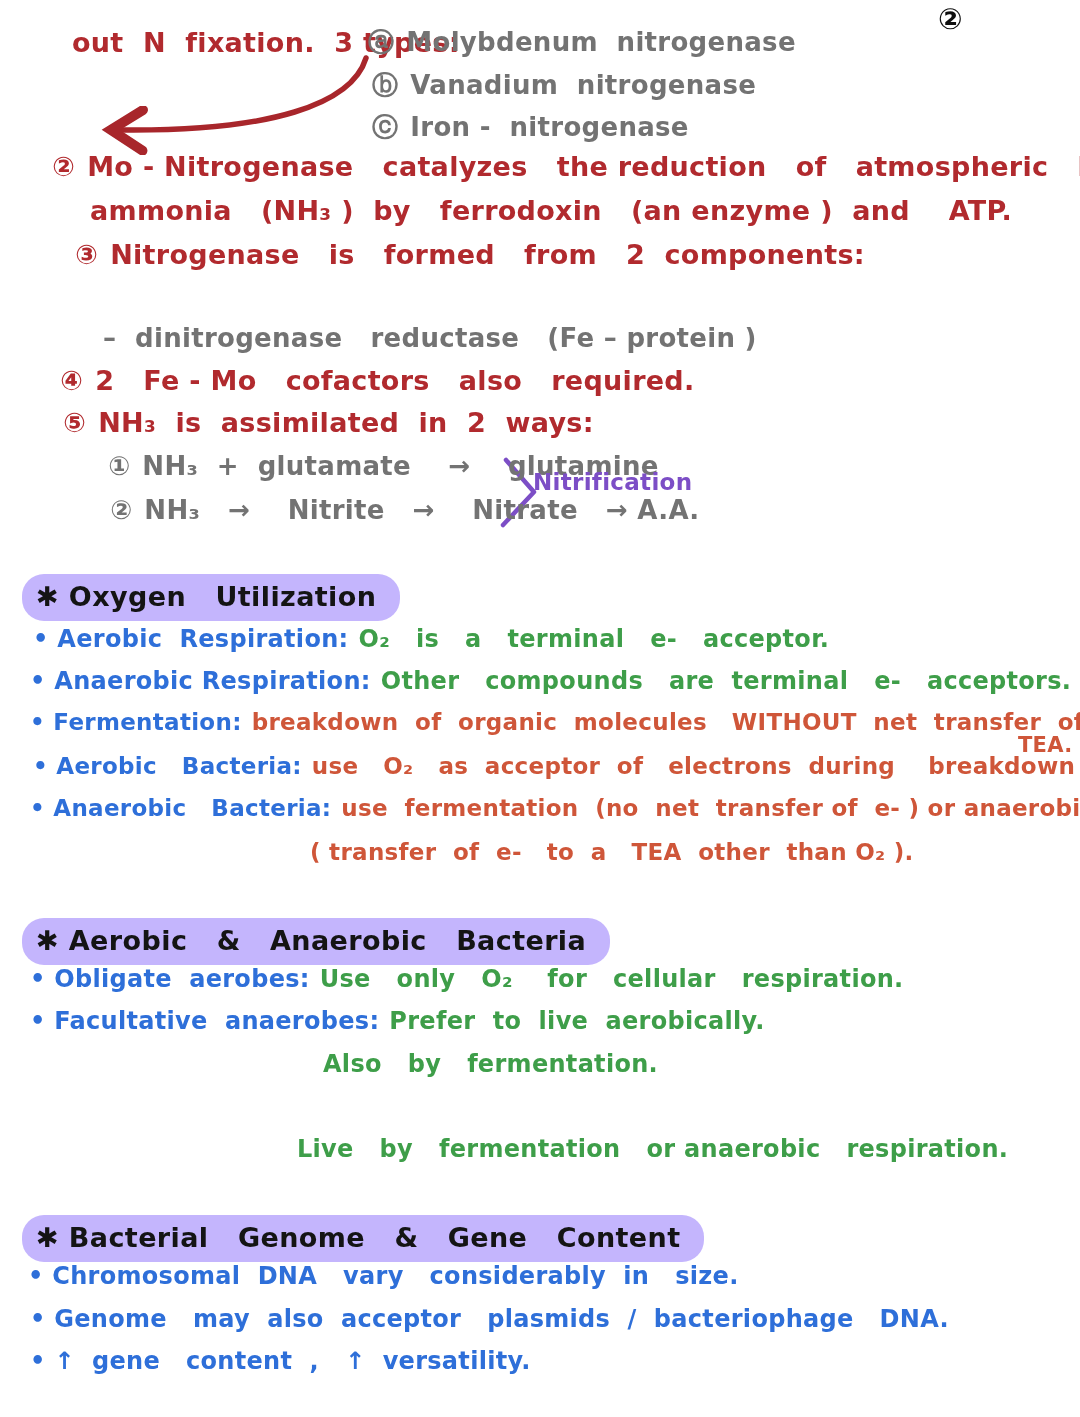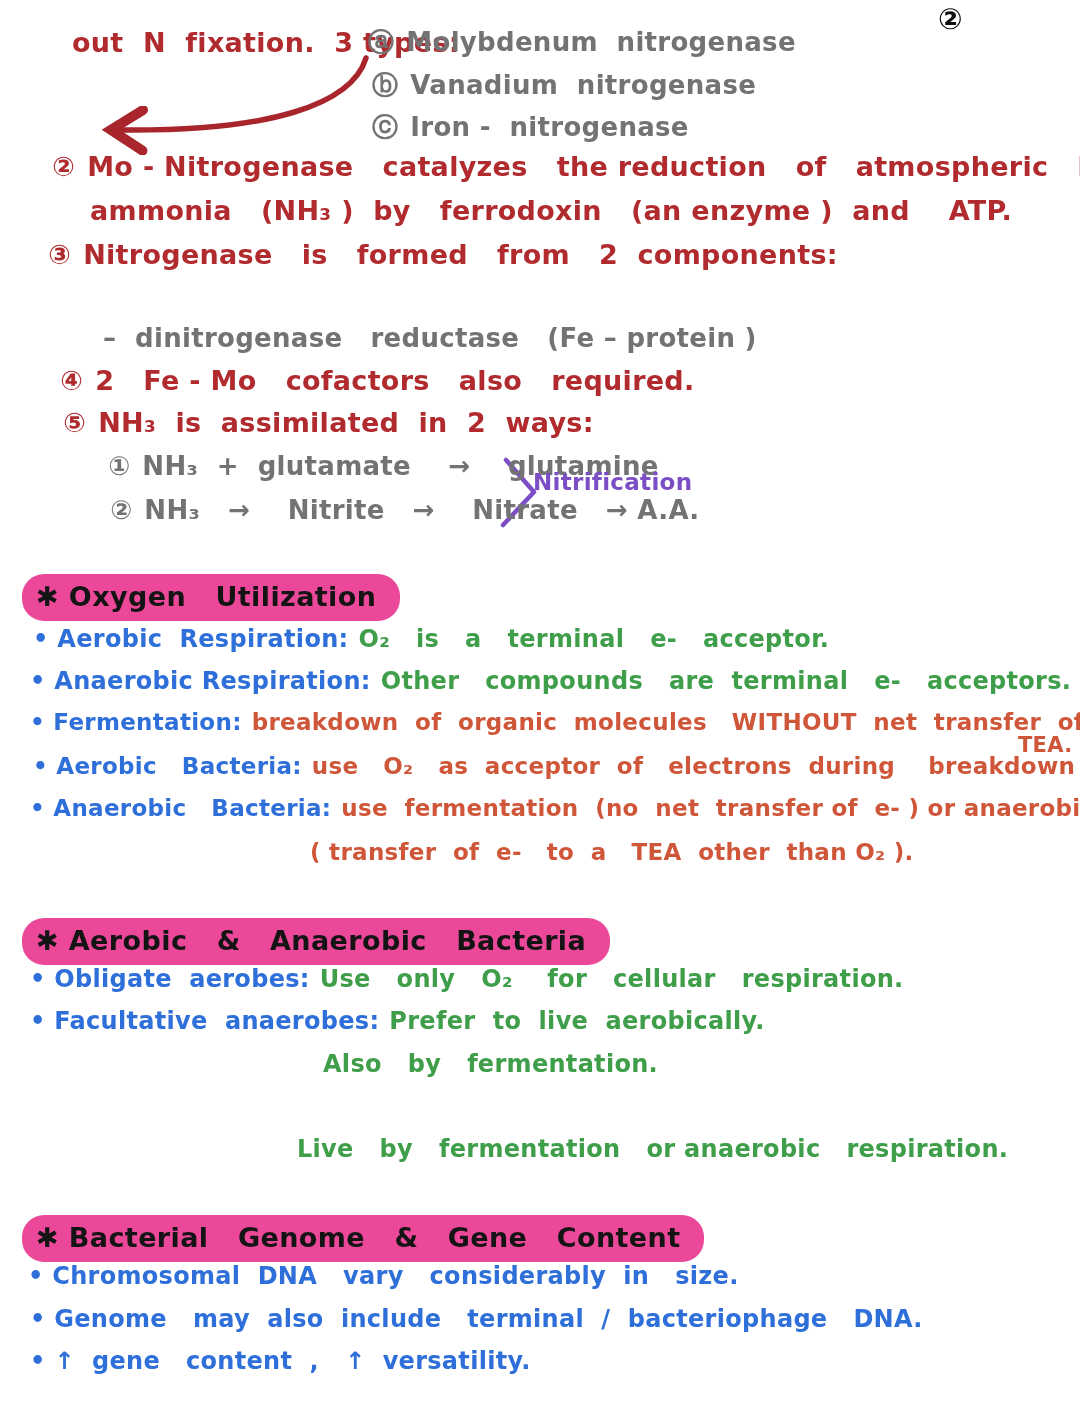--- a/index.html
+++ b/index.html
@@ -16,21 +16,21 @@
   .fs21{font-size:21px;}
   .red{color:#b12a2e;}
   .teal{color:#737373;}
   .blue{color:#2e6fd9;}
   .green{color:#3e9e49;}
   .orange{color:#cf5639;}
   .purple{color:#7c4ec6;}
   .marker{margin-right:12px;}
   .lbl{margin-right:10px;}
   .pill{
-    position:absolute;background:#ec4899;border-radius:22px;
+    position:absolute;background:#c4b5fd;border-radius:22px;
     padding:7px 24px 9px 14px;color:#141414;font-size:27px;
     letter-spacing:.4px;white-space:pre;
   }
   .pagenum{position:absolute;left:938px;top:2px;font-size:29px;color:#0e0e0e;}
   .overlay{position:absolute;left:0;top:0;width:1080px;height:1417px;pointer-events:none;}
 </style>
 </head>
 <body>
 
 <div class="page">
@@ -49,21 +49,21 @@
 
   <div class="line red fs27" style="left:72px;top:28px">out  N  fixation.  3 types:</div>
 
   <div class="line teal fs26" style="left:368px;top:28px"><span class="marker">ⓐ</span><span>Molybdenum  nitrogenase</span></div>
   <div class="line teal fs26" style="left:372px;top:113px"><span class="marker">ⓒ</span><span>Iron -  nitrogenase</span></div>
   <div class="line teal fs26" style="left:372px;top:71px"><span class="marker">ⓑ</span><span>Vanadium  nitrogenase</span></div>
 
   <div class="line red fs27" style="left:52px;top:152px"><span class="marker">②</span><span>Mo - Nitrogenase   catalyzes   the reduction   of   atmospheric   N₂   to</span></div>
   <div class="line red fs27" style="left:90px;top:196px">ammonia   (NH₃ )  by   ferrodoxin   (an enzyme )  and    ATP.</div>
 
-  <div class="line red fs27" style="left:48px;top:240px"><span class="marker">③</span><span>Nitrogenase   is   formed   from   2  components:</span></div>
+  <div class="line red fs27" style="left:75px;top:240px"><span class="marker">③</span><span>Nitrogenase   is   formed   from   2  components:</span></div>
   <div class="line teal fs26" style="left:103px;top:324px">–  dinitrogenase   reductase   (Fe – protein )</div>
 
   <div class="line red fs27" style="left:60px;top:366px"><span class="marker">④</span><span>2   Fe - Mo   cofactors   also   required.</span></div>
 
   <div class="line red fs27" style="left:63px;top:408px"><span class="marker">⑤</span><span>NH₃  is  assimilated  in  2  ways:</span></div>
   <div class="line teal fs26" style="left:110px;top:496px"><span class="marker">②</span><span>NH₃   →    Nitrite   →    Nitrate   → A.A.</span></div>
   <div class="line teal fs26" style="left:108px;top:452px"><span class="marker">①</span><span>NH₃  +  glutamate    →    glutamine</span></div>
   <div class="line purple fs23" style="left:533px;top:470px">Nitrification</div>
 
   <div class="pill" style="left:22px;top:574px"><span>✱ Oxygen   Utilization</span></div>
@@ -79,16 +79,16 @@
   <div class="pill" style="left:22px;top:918px"><span>✱ Aerobic   &amp;   Anaerobic   Bacteria</span></div>
 
   <div class="line fs24" style="left:30px;top:966px"><span class="blue lbl">• Obligate  aerobes:</span><span class="green">Use   only   O₂    for   cellular   respiration.</span></div>
   <div class="line fs24" style="left:30px;top:1008px"><span class="blue lbl">• Facultative  anaerobes:</span><span class="green">Prefer  to  live  aerobically.</span></div>
   <div class="line green fs24" style="left:323px;top:1051px">Also   by   fermentation.</div>
   <div class="line green fs24" style="left:297px;top:1136px">Live   by   fermentation   or anaerobic   respiration.</div>
 
   <div class="pill" style="left:22px;top:1215px"><span>✱ Bacterial   Genome   &amp;   Gene   Content</span></div>
 
   <div class="line blue fs24" style="left:28px;top:1263px">• Chromosomal  DNA   vary   considerably  in   size.</div>
-  <div class="line blue fs24" style="left:30px;top:1306px">• Genome   may  also  include   terminal  /  bacteriophage   DNA.</div>
+  <div class="line blue fs24" style="left:30px;top:1306px">• Genome   may  also  acceptor   plasmids  /  bacteriophage   DNA.</div>
   <div class="line blue fs24" style="left:30px;top:1348px">• ↑  gene   content  ,   ↑  versatility.</div>
 
 </div>
 
 </body></html>

